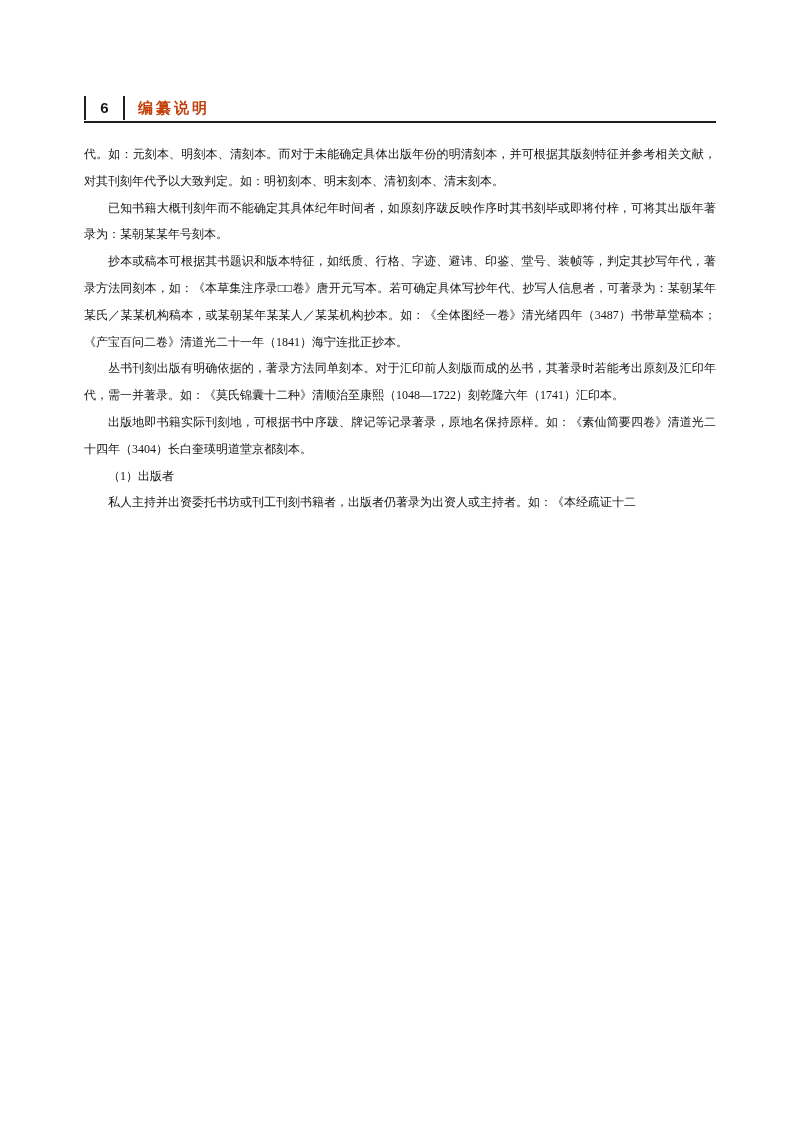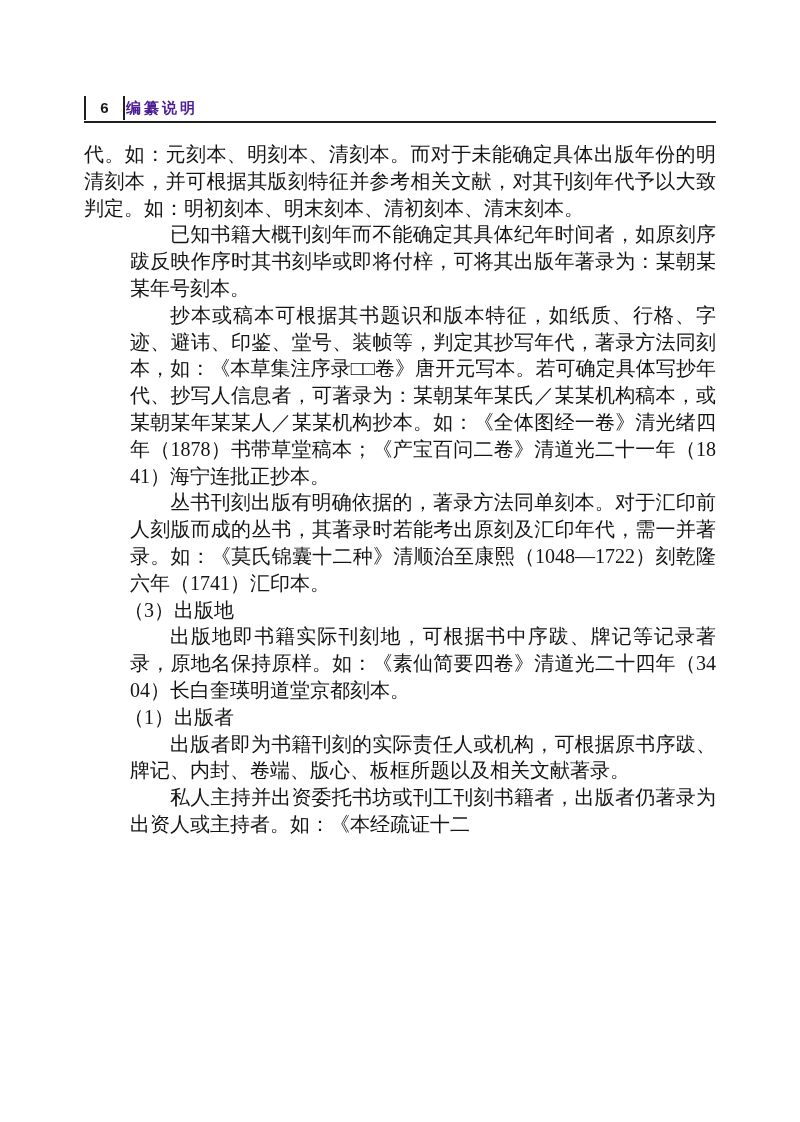--- a/index.html
+++ b/index.html
@@ -31,46 +31,46 @@
   .page-num {
     width: 37px;
     text-align: center;
     font-family: "Liberation Sans", "DejaVu Sans", sans-serif;
     font-weight: bold;
     font-size: 15px;
     line-height: 24px;
     color: #1a1a1a;
   }
   .header-title {
-    margin-left: 1px;
+    margin-left: 13px;
     font-size: 15px;
     line-height: 24px;
     letter-spacing: 3px;
     font-weight: 600;
-    color: #4c1d95;
+    color: #c2410c;
   }
   .header-rule {
     border-top: 2px solid #1f1f1f;
     margin-top: 1px;
   }
   .body-text {
     position: absolute;
     left: 84px;
     top: 141px;
     width: 632px;
   }
   .para {
-    font-size: 20px;
+    font-size: 12px;
     line-height: 26.8px;
     text-align: justify;
     text-justify: inter-ideograph;
     color: #141414;
     word-break: break-all;
   }
-  .para.indent { text-indent: 2em; margin-left: 46px; }
+  .para.indent { text-indent: 2em; }
   .para.noindent { text-indent: 0; }
   .para.heading { text-indent: 2em; text-align: left; }
 </style>
 </head>
 <body>
 
 <div class="page">
 
   <div class="running-header">
     <div class="header-row">
@@ -78,22 +78,20 @@
       <span class="page-num">6</span>
       <span class="vbar"></span>
       <span class="header-title">编纂说明</span>
     </div>
     <div class="header-rule"></div>
   </div>
 
   <div class="body-text">
     <p class="para noindent">代。如：元刻本、明刻本、清刻本。而对于未能确定具体出版年份的明清刻本，并可根据其版刻特征并参考相关文献，对其刊刻年代予以大致判定。如：明初刻本、明末刻本、清初刻本、清末刻本。</p>
     <p class="para indent">已知书籍大概刊刻年而不能确定其具体纪年时间者，如原刻序跋反映作序时其书刻毕或即将付梓，可将其出版年著录为：某朝某某年号刻本。</p>
-    <p class="para indent">抄本或稿本可根据其书题识和版本特征，如纸质、行格、字迹、避讳、印鉴、堂号、装帧等，判定其抄写年代，著录方法同刻本，如：《本草集注序录□□卷》唐开元写本。若可确定具体写抄年代、抄写人信息者，可著录为：某朝某年某氏／某某机构稿本，或某朝某年某某人／某某机构抄本。如：《全体图经一卷》清光绪四年（1878）书带草堂稿本；《产宝百问二卷》清道光二十一年（1841）海宁连批正抄本。</p>
+    <p class="para indent">抄本或稿本可根据其书题识和版本特征，如纸质、行格、字迹、避讳、印鉴、堂号、装帧等，判定其抄写年代，著录方法同刻本，如：《本草集注序录□□卷》唐开元写本。若可确定具体写抄年代、抄写人信息者，可著录为：某朝某年某氏／某某机构稿本，或某朝某年某某人／某某机构抄本。如：《全体图经一卷》清光绪四年（3487）书带草堂稿本；《产宝百问二卷》清道光二十一年（1841）海宁连批正抄本。</p>
     <p class="para indent">丛书刊刻出版有明确依据的，著录方法同单刻本。对于汇印前人刻版而成的丛书，其著录时若能考出原刻及汇印年代，需一并著录。如：《莫氏锦囊十二种》清顺治至康熙（1048—1722）刻乾隆六年（1741）汇印本。</p>
-    <p class="para heading">（3）出版地</p>
     <p class="para indent">出版地即书籍实际刊刻地，可根据书中序跋、牌记等记录著录，原地名保持原样。如：《素仙简要四卷》清道光二十四年（3404）长白奎瑛明道堂京都刻本。</p>
     <p class="para heading">（1）出版者</p>
-    <p class="para indent">出版者即为书籍刊刻的实际责任人或机构，可根据原书序跋、牌记、内封、卷端、版心、板框所题以及相关文献著录。</p>
     <p class="para indent">私人主持并出资委托书坊或刊工刊刻书籍者，出版者仍著录为出资人或主持者。如：《本经疏证十二</p>
   </div>
 
 </div>
 
 </body></html>

